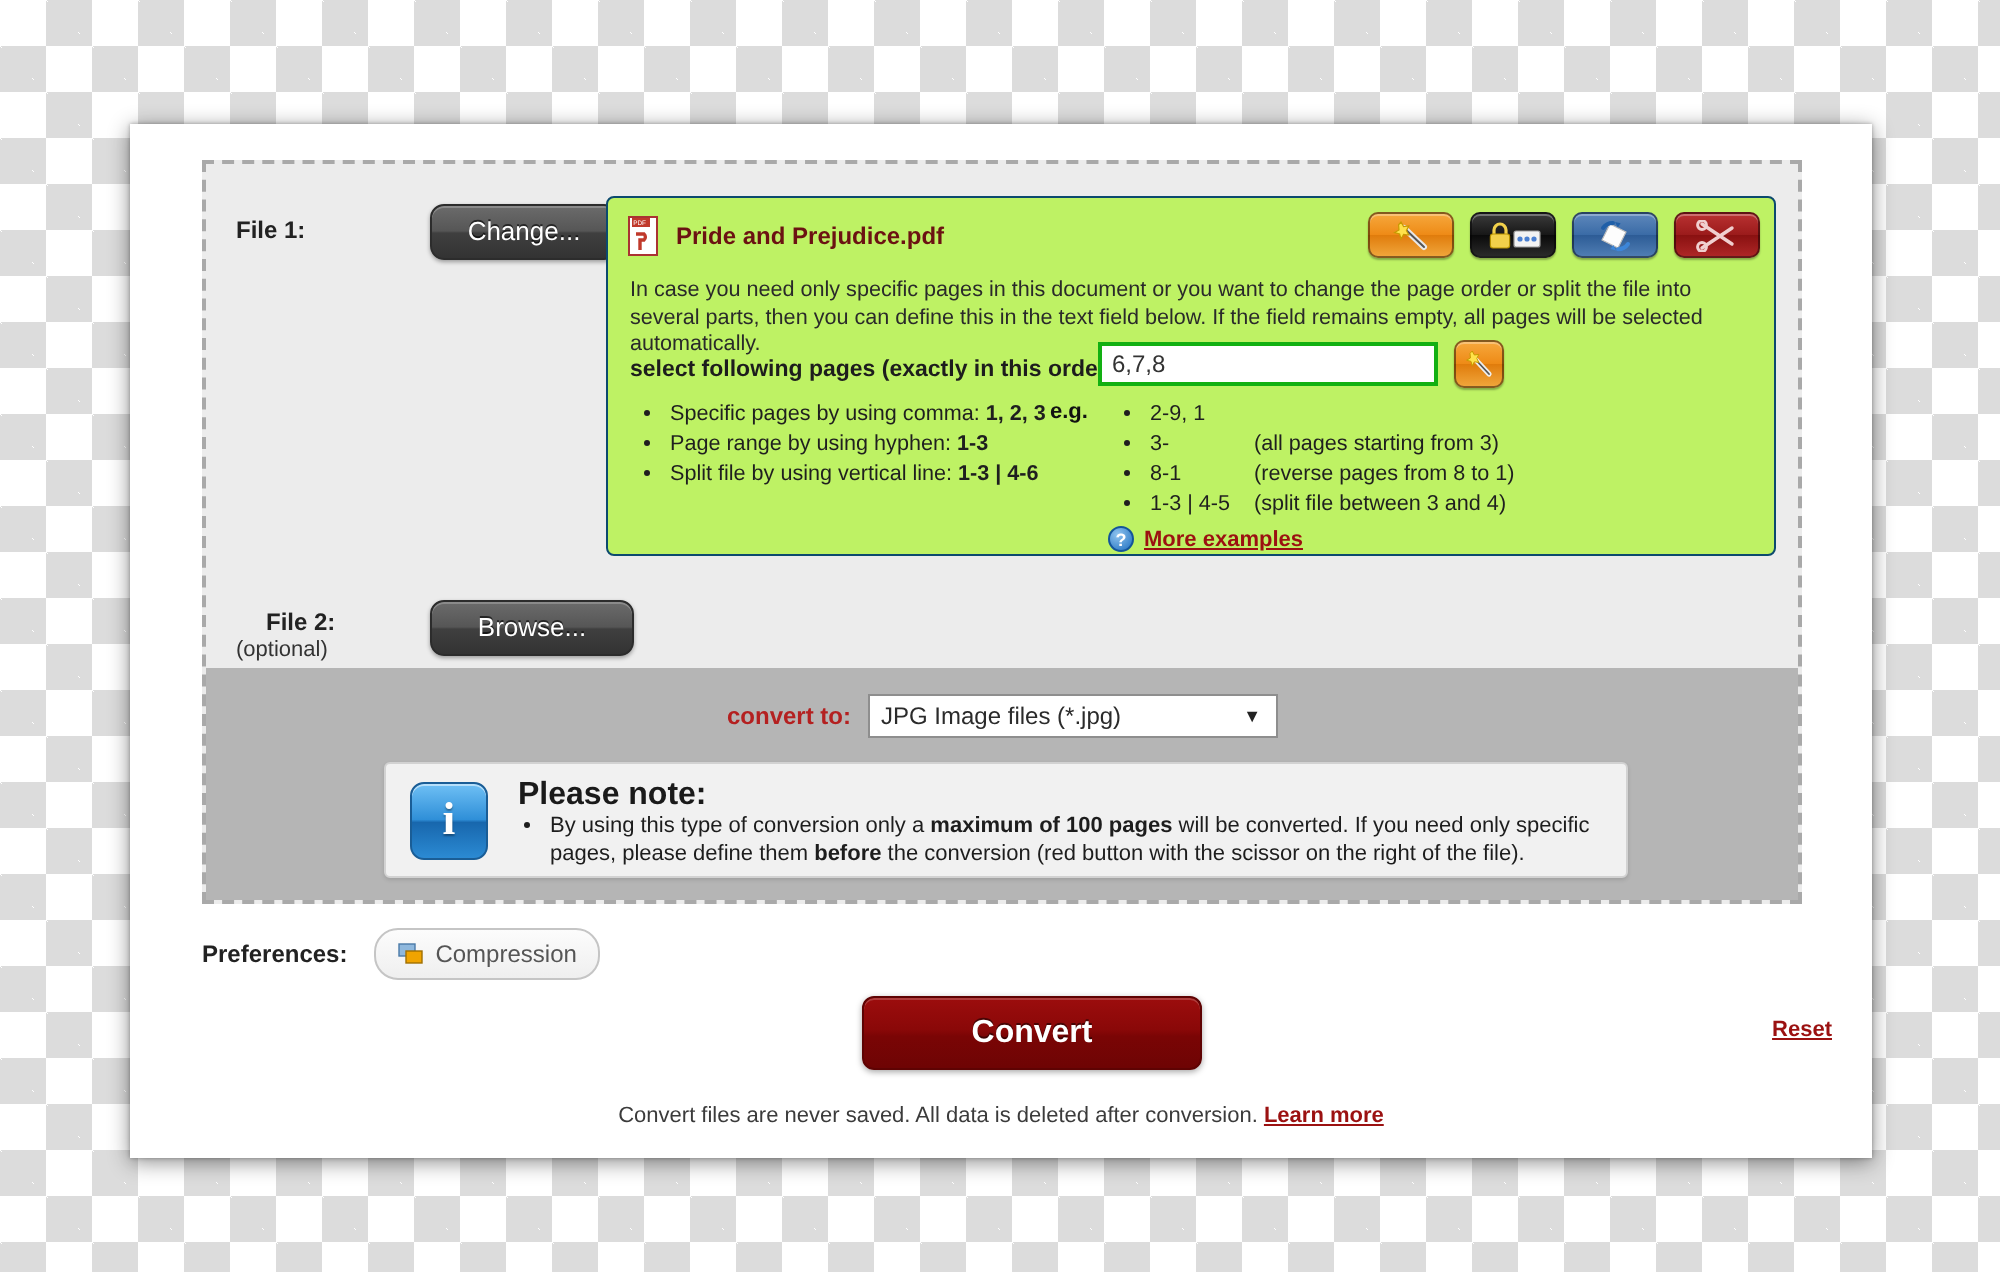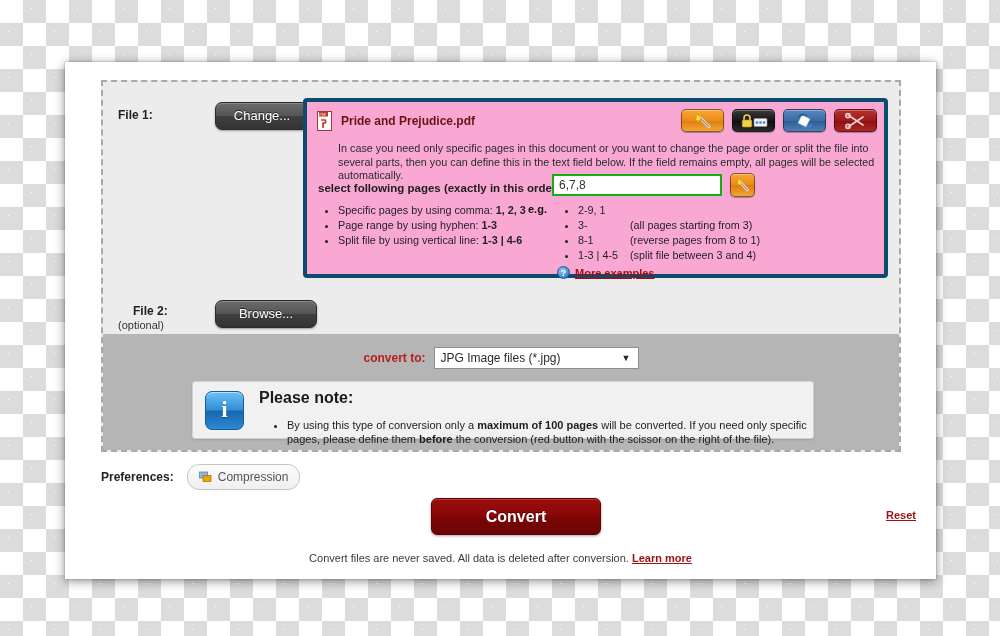--- a/index.html
+++ b/index.html
@@ -60,21 +60,21 @@
     border-radius:5px; border:1px solid #8e1616;
     background:linear-gradient(to bottom,#e86a6a 0%,#d23b3b 45%,#b71d1d 55%,#9c1212 100%);
     box-shadow:inset 0 1px 0 rgba(255,255,255,.35);
     cursor:pointer;
   }
   .btn-redx svg { display:block; margin:4px auto; }
 
   
   .pinkbox {
     position:absolute; left:200px; top:16px; width:585px; height:180px;
-    background:#f9a8d4; border:4px solid #0c4a6e; border-radius:4px;
+    background:#bef264; border:1px solid #0c4a6e; border-radius:4px;
   }
   .pdf-icon { position:absolute; left:10px; top:9px; width:18px; height:21px; }
   .pdf-name {
     position:absolute; left:34px; top:12px;
     font-size:12px; font-weight:bold; color:#6b1212;
   }
 
   .tool-btns { position:absolute; right:7px; top:7px; display:flex; gap:8px; }
   .tool-btn {
     width:43px; height:23px; border-radius:5px; cursor:pointer;
@@ -83,21 +83,21 @@
     position:relative;
   }
   .tb-wand { background:linear-gradient(to bottom,#f6a83c 0%,#ee8a16 50%,#e07c0c 51%,#f0a53a 100%); }
   .tb-lock { background:linear-gradient(to bottom,#3a3a3a 0%,#171717 50%,#0b0b0b 51%,#2a2a2a 100%); }
   .tb-rot  { background:linear-gradient(to bottom,#5d87bb 0%,#3a6ba6 50%,#2d5c96 51%,#4f7db3 100%); }
   .tb-cut  { background:linear-gradient(to bottom,#b93131 0%,#9b1b1b 50%,#8a1111 51%,#ad2626 100%); }
   .tool-btn svg { position:absolute; left:50%; top:50%; transform:translate(-50%,-50%); }
 
   .desc {
     position:absolute; left:11px; top:40px; width:560px;
-    font-size:10.8px; color:#2a2a2a; line-height:13.5px;margin-left:20px;
+    font-size:10.8px; color:#2a2a2a; line-height:13.5px;
   }
 
   .sel-row { position:absolute; left:11px; top:76px; }
   .sel-label { font-size:11.5px; font-weight:bold; color:#1d1d1d; }
   .pages-input {
     position:absolute; left:234px; top:-4px; width:170px; height:22px;
     border:2px solid #12b012; background:#fff;
     font-family:"Liberation Sans", sans-serif; font-size:12px; color:#333;
     padding:0 5px;
   }
@@ -151,21 +151,21 @@
     position:absolute; left:12px; top:9px; width:39px; height:39px; border-radius:7px;
     background:linear-gradient(to bottom,#6fc0f5 0%,#2f8fd8 48%,#1867ad 52%,#2b8ad3 100%);
     border:1px solid #1a5d96; box-shadow:inset 0 1px 0 rgba(255,255,255,.5);
   }
   .info-icon .i-glyph {
     position:absolute; left:0; right:0; top:5px; text-align:center;
     color:#fff; font-size:23px; font-weight:bold; font-family:"Liberation Serif", serif;
     text-shadow:0 1px 1px rgba(0,0,0,.35);
   }
   .note-title { position:absolute; left:66px; top:7px; font-size:16px; font-weight:bold; color:#1a1a1a; }
-  .note-list { position:absolute; left:66px; top:24px; width:540px; margin:12px; padding:0 0 0 16px; }
+  .note-list { position:absolute; left:66px; top:24px; width:540px; margin:0; padding:0 0 0 16px; }
   .note-list li { font-size:11px; color:#1d1d1d; line-height:14px; }
 
   
   .pref-row { position:absolute; left:36px; top:402px; display:flex; align-items:center; gap:13px; }
   .pref-lbl { font-size:12px; font-weight:bold; color:#222; }
   .pref-btn {
     display:flex; align-items:center; gap:6px; padding:5px 11px;
     background:linear-gradient(to bottom,#fcfcfc,#efefef);
     border:1px solid #c5c5c5; border-radius:12px;
     font-size:12px; color:#555; cursor:pointer;

